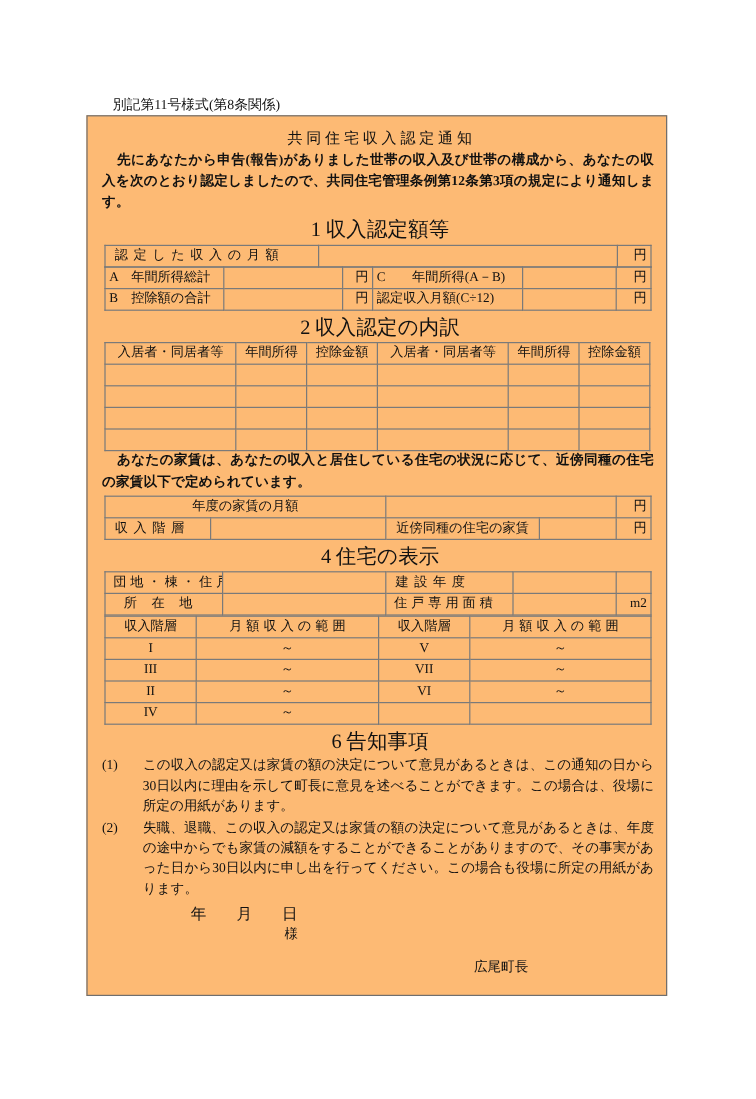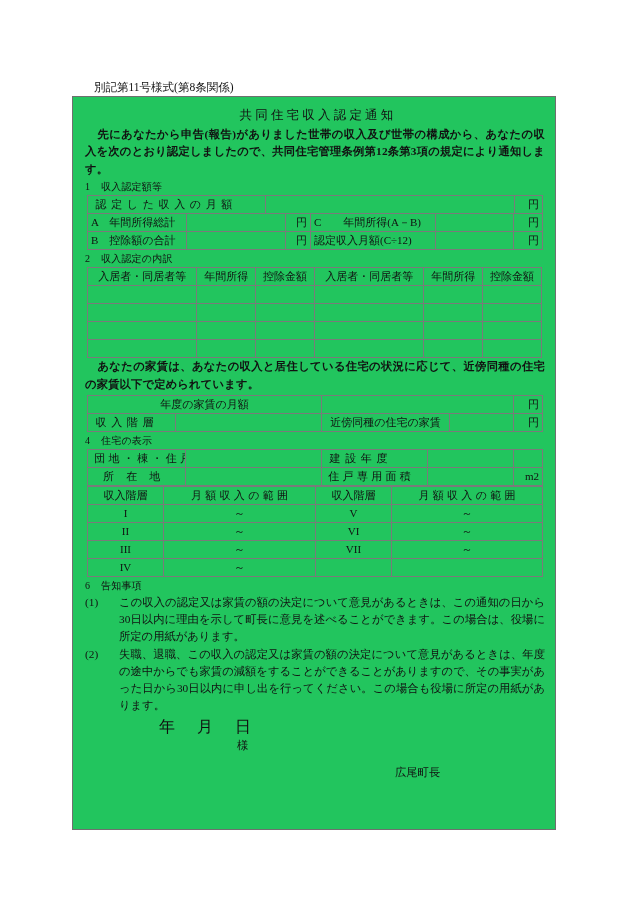--- a/index.html
+++ b/index.html
@@ -30,21 +30,21 @@
     margin-left: 22px;
   }
   .frame {
     position: absolute;
     left: 72px;
     top: 96px;
     width: 484px;
     height: 734px;
     border: 1px solid #6f6f6f;
     box-sizing: border-box;
-    background: #22c55e;
+    background: #fdba74;
   }
   .inner {
     position: absolute;
     left: 12px;
     top: 6px;
     width: 460px;
   }
   .doc-title {
     text-align: center;
     font-size: 12.5px;
@@ -64,25 +64,26 @@
   .para.indent { text-indent: 1.1em; font-weight: bold; }
   .blank-year {
     display: inline-block;
     width: 86px;
   }
   .blank-year-sm {
     display: inline-block;
     width: 62px;
   }
   .sec-head {
-    font-size: 10px;
+    font-size: 17px;
     margin: 0;
     padding: 2px 0 1px 0;
     letter-spacing: 0.2px;
     white-space: nowrap;
+    text-align: center;
   }
   .sec-num {
     display: inline-block;
     width: 16px;
   }
   .tbl {
     border-collapse: collapse;
     width: 455px;
     table-layout: fixed;
     font-size: 11px;
@@ -112,21 +113,21 @@
     text-indent: -34px;
     text-align: justify;
     text-justify: inter-ideograph;
   }
   .notice-item .mark {
     display: inline-block;
     width: 34px;
     text-indent: 0;
   }
   .date-line {
-    font-size: 16px;
+    font-size: 13px;
     margin: 0;
     padding-top: 3px;
     padding-left: 74px;
     letter-spacing: 0.2px;
   }
   .date-line .g { display: inline-block; width: 38px; }
   .addressee {
     font-size: 11.3px;
     margin: 0;
     padding-left: 152px;
@@ -324,29 +325,29 @@
             <td class="ctr">収入階層</td>
             <td class="ctr sp3">月額収入の範囲</td>
           </tr>
           <tr>
             <td class="ctr">I</td>
             <td class="ctr">～</td>
             <td class="ctr">V</td>
             <td class="ctr">～</td>
           </tr>
           <tr>
+            <td class="ctr">III</td>
+            <td class="ctr">～</td>
+            <td class="ctr">VII</td>
+            <td class="ctr">～</td>
+          </tr>
+          <tr>
             <td class="ctr">II</td>
             <td class="ctr">～</td>
             <td class="ctr">VI</td>
-            <td class="ctr">～</td>
-          </tr>
-          <tr>
-            <td class="ctr">III</td>
-            <td class="ctr">～</td>
-            <td class="ctr">VII</td>
             <td class="ctr">～</td>
           </tr>
           <tr>
             <td class="ctr">IV</td>
             <td class="ctr">～</td>
             <td class="ctr"></td>
             <td class="ctr"></td>
           </tr>
         </tbody>
       </table>

